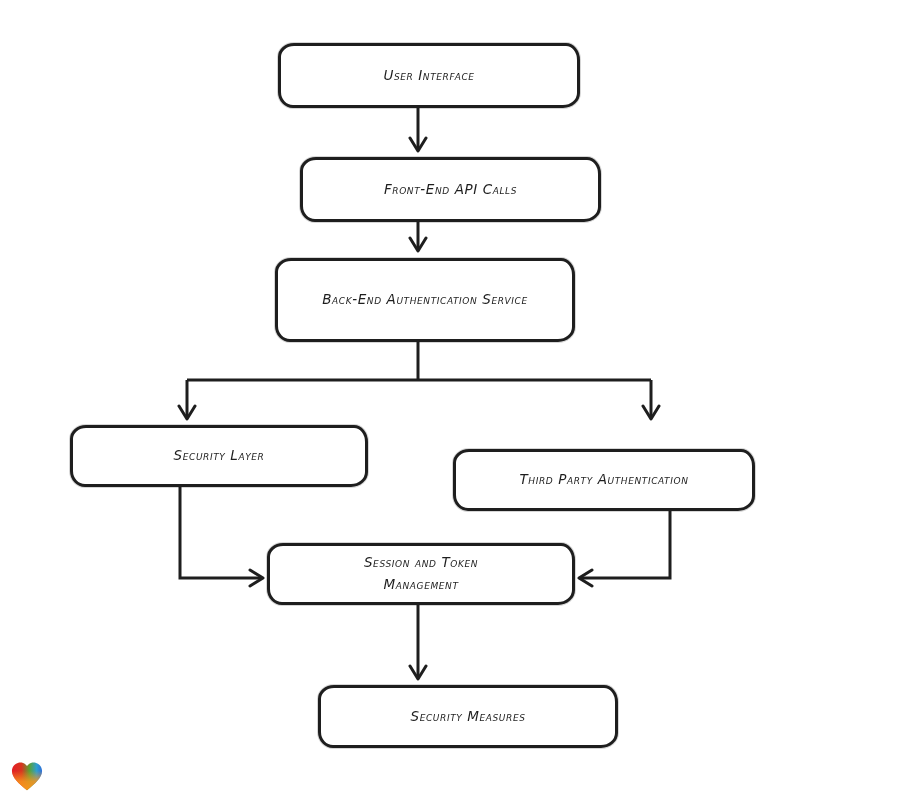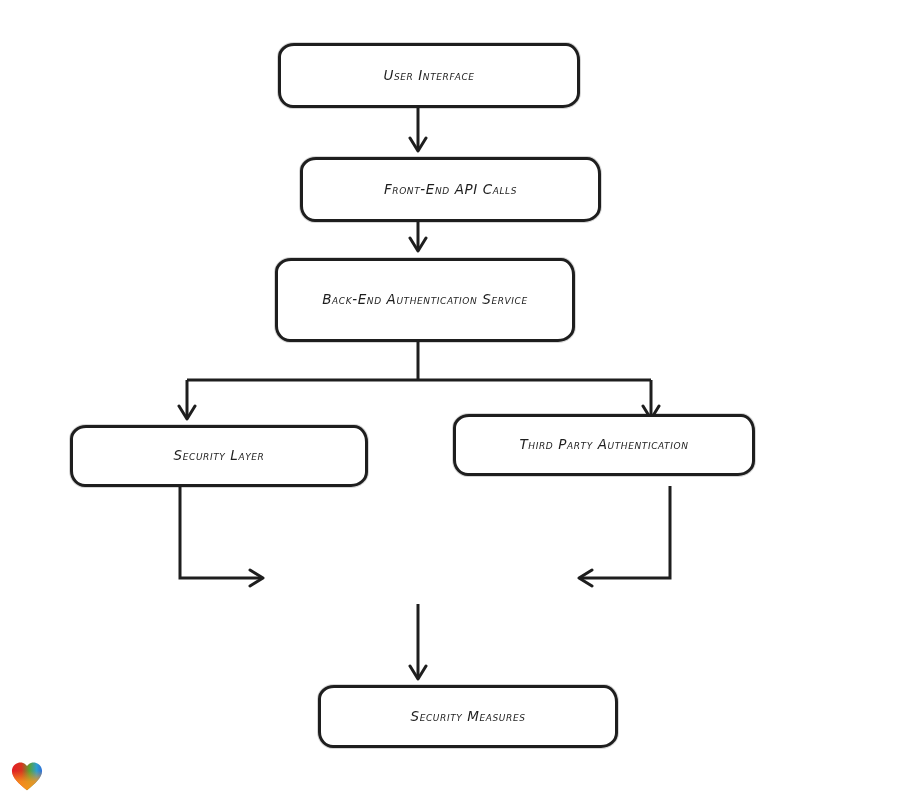--- a/index.html
+++ b/index.html
@@ -91,24 +91,27 @@
   </div>
 
   <div class="node" style="left:275px; top:258px; width:300px; height:84px;">
     <span class="label w215">Back-End Authentication Service</span>
   </div>
 
   <div class="node" style="left:70px; top:425px; width:298px; height:62px;">
     <span class="label">Security Layer</span>
   </div>
 
-  <div class="node" style="left:453px; top:414px; width:302px; height:62px;">
+  <div class="node" style="left:453px; top:449px; width:302px; height:62px;">
     <span class="label">Third Party Authentication</span>
   </div>
 
+  <div class="node" style="left:267px; top:543px; width:308px; height:62px;">
+    <span class="label w160">Session and Token Management</span>
+  </div>
 
   <div class="node" style="left:270px; top:685px; width:300px; height:63px;margin-left:48px;">
     <span class="label">Security Measures</span>
   </div>
 
   <div class="logo">
     <svg width="34" height="32" viewBox="0 0 32 30" xmlns="http://www.w3.org/2000/svg">
       <defs>
         <linearGradient id="heartX" x1="0" y1="0" x2="1" y2="0">
           <stop offset="0" stop-color="#e31e25"></stop>

